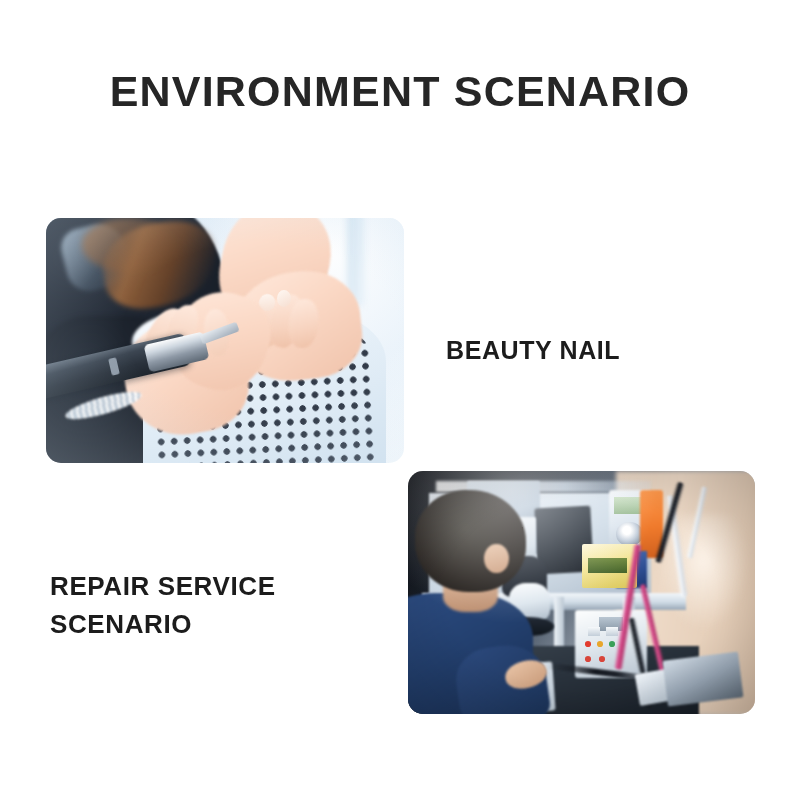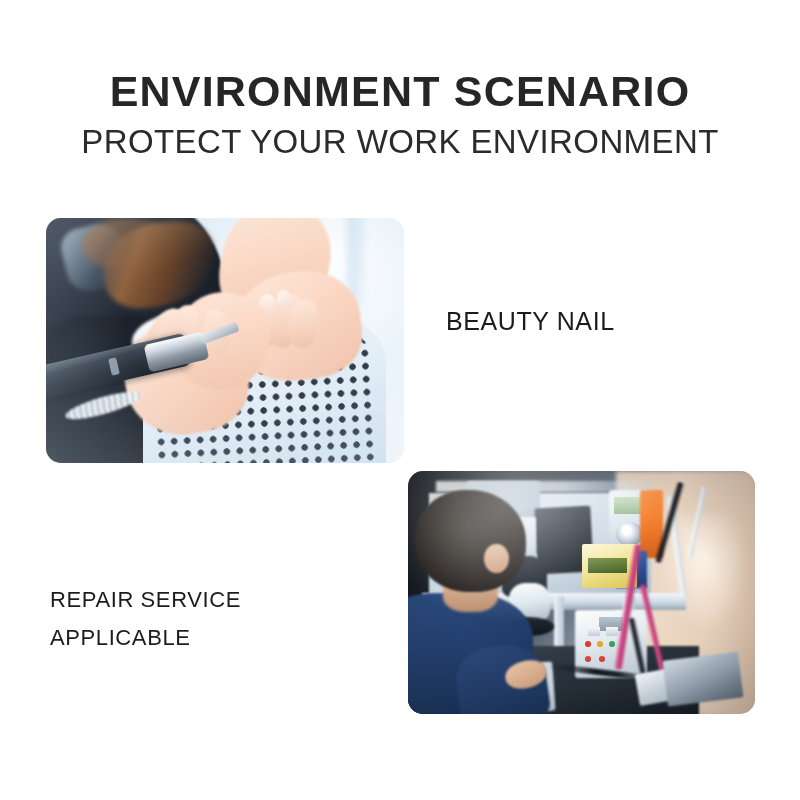--- a/index.html
+++ b/index.html
@@ -541,45 +541,45 @@
     background: radial-gradient(ellipse at 30% 8%, rgba(255,255,255,.45) 0%, rgba(255,255,255,0) 42%);
   }
   .rep-vignette {
     inset: 0;
     background: radial-gradient(ellipse at 50% 50%, rgba(0,0,0,0) 55%, rgba(0,0,0,.18) 100%);
   }
 
   
   .caption {
     position: absolute;
-    font-weight: normal;
+    font-weight: bold;
     color: #1c1c1c;
     letter-spacing: .6px;
     white-space: nowrap;
+    margin-top: 29px;
   }
   .caption-nail {
     left: 446px;
     top: 306px;
     font-size: 25px;
     line-height: 30px;
   }
   .caption-repair {
     left: 50px;
-    top: 581px;
-    font-size: 22px;
+    top: 538px;
+    font-size: 26px;
     line-height: 38px;
   }
   .caption-repair span { display: block; }
 </style>
 </head>
 <body>
 
 <div class="heading-block">
   <div class="title">ENVIRONMENT SCENARIO</div>
-  <div class="subtitle">PROTECT YOUR WORK ENVIRONMENT</div>
 </div>
 
 <div class="photo photo-nail">
   <div class="scene">
     <div class="lay nail-bg"></div>
     <div class="lay nail-wall-post"></div>
     <div class="lay nail-wall-post2"></div>
     <div class="lay nail-dark"></div>
     <div class="lay nail-dark2"></div>
     <div class="lay nail-glass"></div>
@@ -683,14 +683,14 @@
     <div class="lay tech-arm"></div>
     <div class="lay tech-hand"></div>
 
     <div class="lay rep-glow"></div>
     <div class="lay rep-vignette"></div>
   </div>
 </div>
 
 <div class="caption caption-repair">
   <span>REPAIR SERVICE</span>
-  <span>APPLICABLE</span>
+  <span>SCENARIO</span>
 </div>
 
 </body></html>

